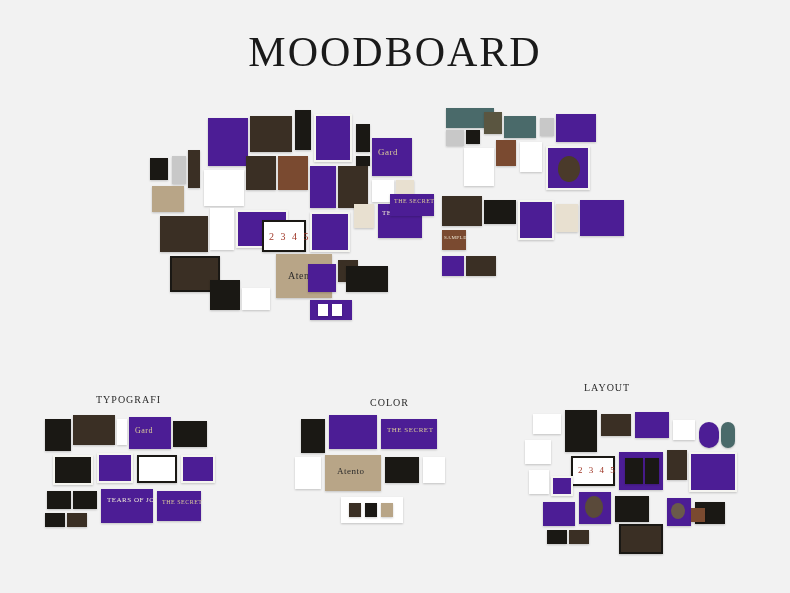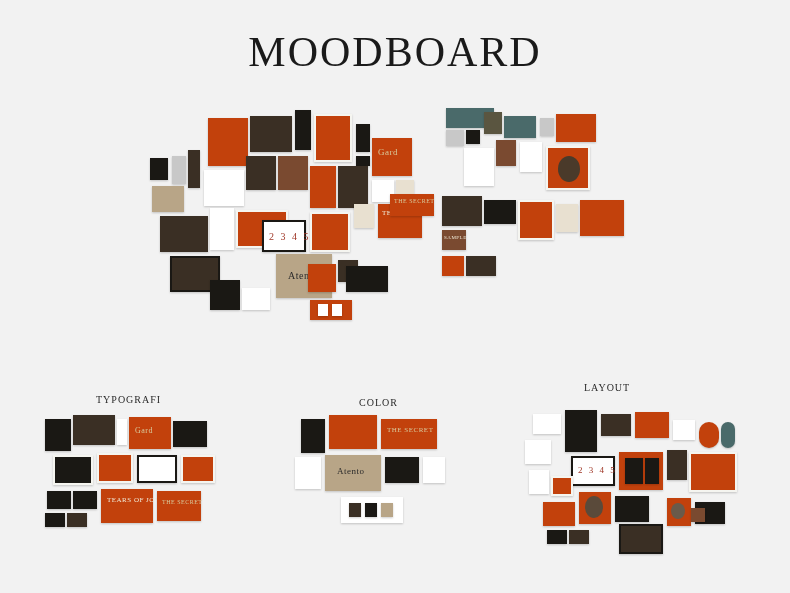--- a/index.html
+++ b/index.html
@@ -28,21 +28,21 @@
   }
   .collage {
     position: absolute;
   }
   .tile {
     position: absolute;
     background: #2a2620;
     box-shadow: 0 1px 2px rgba(0,0,0,0.2);
   }
   .dark { background: #1a1814; }
-  .darker { background: #c2410c; }
+  .darker { background: #4c1d95; }
   .brown { background: #3a2f24; }
   .tan { background: #b8a587; }
   .cream { background: #e8e0d0; }
   .white { background: #ffffff; }
   .gray { background: #c8c8c8; }
   .olive { background: #5a5540; }
   .teal { background: #4a6a6a; }
   .rust { background: #7a4a30; }
   .border-w { border: 2px solid #f5f5f0; }
   .border-d { border: 2px solid #1a1814; }
@@ -186,21 +186,21 @@
   <div class="tile darker" style="left:56px;top:74px;width:52px;height:34px">
     <span class="txt white-t" style="left:6px;top:8px;font-size:7px">TEARS OF JOY</span>
   </div>
   <div class="tile darker" style="left:112px;top:76px;width:44px;height:30px">
     <span class="txt" style="left:5px;top:8px;font-size:6px">THE SECRET</span>
   </div>
   <div class="tile dark" style="left:0px;top:98px;width:20px;height:14px"></div>
   <div class="tile brown" style="left:22px;top:98px;width:20px;height:14px"></div>
 </div>
 
-<div class="section-label" style="left:359px;top:397px">COLOR</div>
+<div class="section-label" style="left:370px;top:397px">COLOR</div>
 <div id="color-collage" class="collage">
   <div class="tile dark" style="left:6px;top:4px;width:24px;height:34px"></div>
   <div class="tile darker" style="left:34px;top:0px;width:48px;height:34px"></div>
   <div class="tile darker" style="left:86px;top:4px;width:56px;height:30px">
     <span class="txt" style="left:6px;top:8px;font-size:7px">THE SECRET</span>
   </div>
 
   <div class="tile white" style="left:0px;top:42px;width:26px;height:32px"></div>
   <div class="tile tan" style="left:30px;top:40px;width:56px;height:36px">
     <span class="txt dark-t" style="left:12px;top:12px;font-size:9px">Atento</span>

